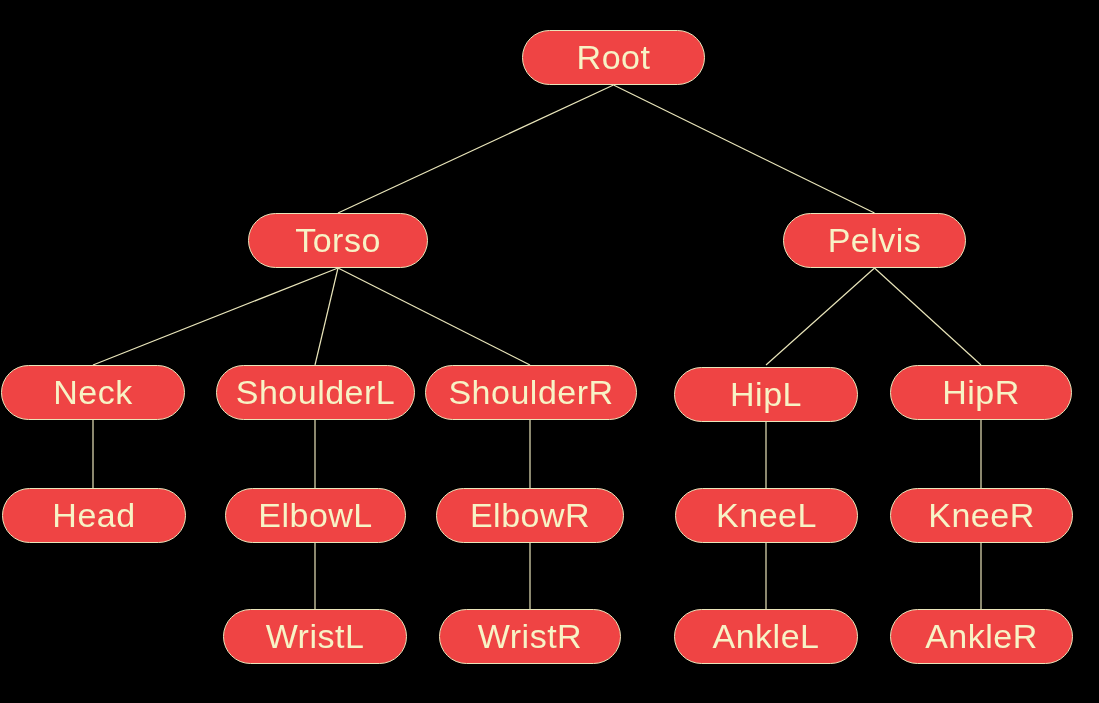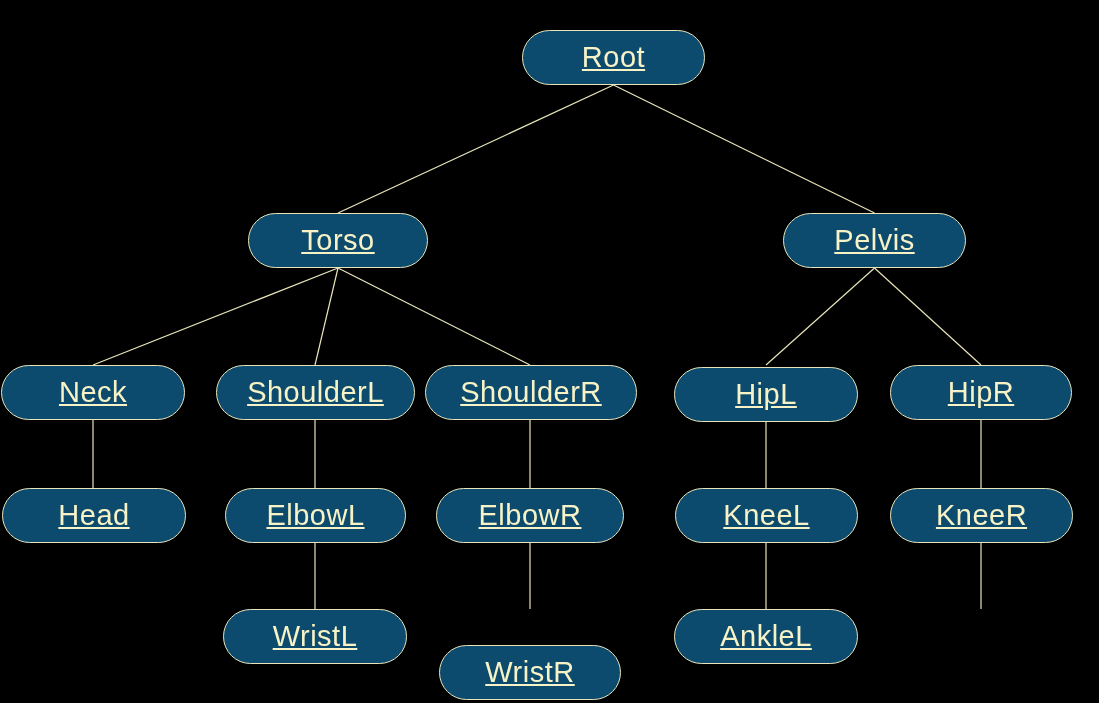--- a/index.html
+++ b/index.html
@@ -16,32 +16,31 @@
     left: 0; top: 0;
     width: 1099px; height: 703px;
   }
   .edges line {
     stroke: #e9e5ba;
     stroke-width: 1.2;
   }
   .node {
     position: absolute;
     height: 55px;
-    background: #0c4a6e;
+    background: #ef4444;
     border: 1.5px solid #e9e5ba;
     border-radius: 28px;
     box-sizing: border-box;
     display: flex;
     align-items: center;
     justify-content: center;
     color: #f7f3c6;
-    font-size: 29px;
+    font-size: 34px;
     letter-spacing: 0.5px;
     white-space: nowrap;
-    text-decoration: underline;
   }
   .watermark {
     position: absolute;
     right: 5px;
     bottom: 3px;
     color: #9c9c9c;
     font-size: 20px;
   }
 </style>
 </head>
@@ -79,17 +78,18 @@
   <div class="node" style="left:674px; top:367px; width:184px;">HipL</div>
   <div class="node" style="left:890px; top:365px; width:182px;">HipR</div>
 
   <div class="node" style="left:2px;   top:488px; width:184px;text-align:right;">Head</div>
   <div class="node" style="left:225px; top:488px; width:181px;">ElbowL</div>
   <div class="node" style="left:436px; top:488px; width:188px;">ElbowR</div>
   <div class="node" style="left:675px; top:488px; width:183px;">KneeL</div>
   <div class="node" style="left:223px; top:609px; width:184px;">WristL</div>
 
   <div class="node" style="left:890px; top:488px; width:183px;">KneeR</div>
-  <div class="node" style="left:439px; top:609px; width:182px;margin-top:36px;">WristR</div>
+  <div class="node" style="left:439px; top:609px; width:182px;">WristR</div>
   <div class="node" style="left:674px; top:609px; width:184px;">AnkleL</div>
+  <div class="node" style="left:890px; top:609px; width:183px;">AnkleR</div>
 
 
 </div>
 
 </body></html>

